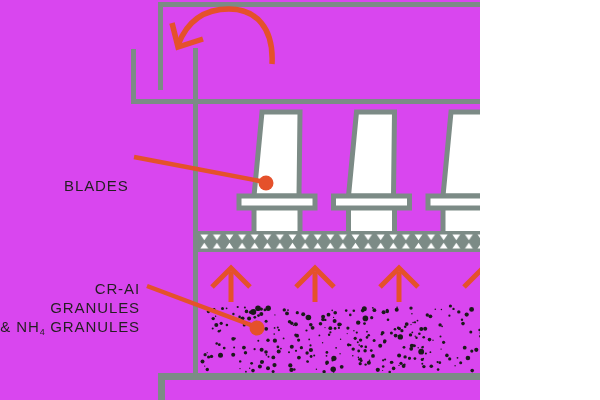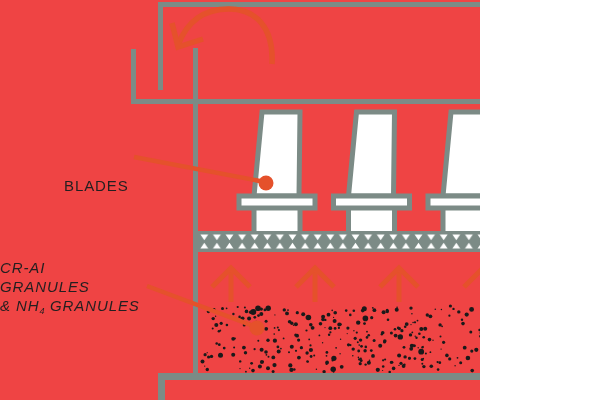--- a/index.html
+++ b/index.html
@@ -1,35 +1,35 @@
 <!DOCTYPE html>
 <html><head>
 <meta charset="utf-8">
 <style>
   html, body { margin: 0; padding: 0; background: #ffffff; }
   #stage {
     position: relative;
     width: 480px;
     height: 400px;
-    background: #ef4444;
+    background: #d946ef;
     overflow: hidden;
     font-family: "Liberation Sans", sans-serif;
   }
   #diagram-svg { position: absolute; left: 0; top: 0; }
   .label {
     position: absolute;
     color: #231f20;
     font-size: 15px;
     font-weight: 400;
     letter-spacing: 0.9px;
     line-height: 19px;
     white-space: nowrap;
   }
   #blades-label { left: 64px; top: 176px; }
-  #granules-label { left: 0px; top: 258px; width: 140px; text-align: left; white-space: normal; font-style: italic; }
+  #granules-label { left: 0px; top: 279px; width: 140px; text-align: right; white-space: normal; }
   .subscript { font-size: 9px; vertical-align: -3px; letter-spacing: 0.5px; }
 </style>
 </head>
 <body>
 
 <div id="stage">
   <svg id="diagram-svg" width="600" height="400" viewBox="0 0 600 400">
     <defs>
       <pattern id="bowtie" width="12.6" height="21" patternUnits="userSpaceOnUse" x="198" y="231">
         <rect width="12.6" height="21" fill="#7C8B86"></rect>

